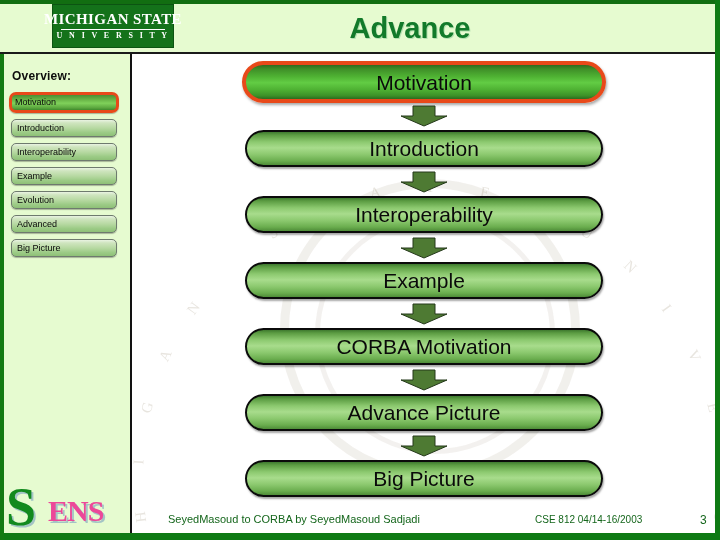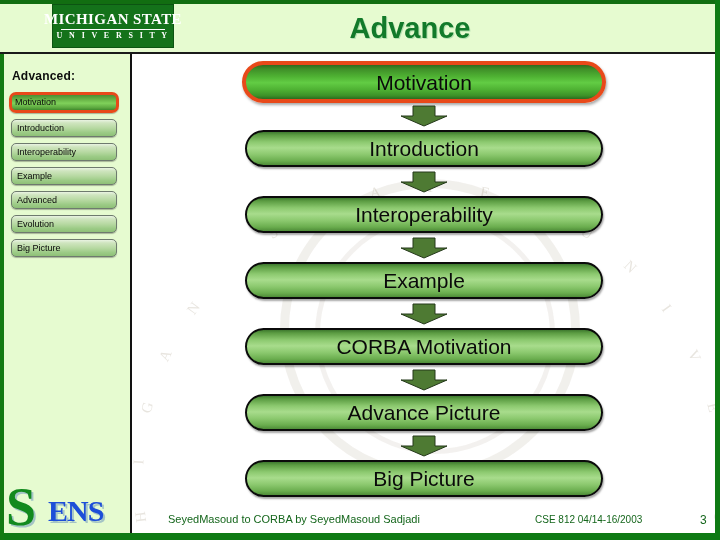--- a/index.html
+++ b/index.html
@@ -223,21 +223,21 @@
     position: absolute; left: 2px; top: -2px;
     font-size: 54px; font-weight: bold;
     color: #128a1e;
     font-family: "Liberation Serif", serif;
     line-height: 1;
     text-shadow: 2px 2px 0 rgba(120,160,190,0.6);
   }
   .sens-rest {
     position: absolute; left: 44px; top: 14px;
     font-size: 30px; font-weight: bold;
-    color: #1d4ed8;
+    color: #ec4899;
     letter-spacing: -1px;
     font-family: "Liberation Serif", serif;
     line-height: 1;
     text-shadow: 2px 2px 0 rgba(120,160,190,0.6);
   }
 </style>
 </head>
 <body>
 
 <div id="slide">
@@ -252,39 +252,39 @@
 
   <div class="msu-logo">
     <div class="msu-line1">MICHIGAN STATE</div>
     <div class="msu-rule"></div>
     <div class="msu-line2">U N I V E R S I T Y</div>
   </div>
 
   <div class="slide-title">Advance</div>
 
   <div class="sidebar">
-    <div class="overview-heading">Advanced:</div>
+    <div class="overview-heading">Overview:</div>
     <div class="side-list" id="side-list">
         <div class="side-btn active">
           <span>Motivation</span>
         </div>
         <div class="side-btn">
           <span>Introduction</span>
         </div>
         <div class="side-btn">
           <span>Interoperability</span>
         </div>
         <div class="side-btn">
           <span>Example</span>
         </div>
         <div class="side-btn">
+          <span>Evolution</span>
+        </div>
+        <div class="side-btn">
           <span>Advanced</span>
-        </div>
-        <div class="side-btn">
-          <span>Evolution</span>
         </div>
         <div class="side-btn">
           <span>Big Picture</span>
         </div>
       </div>
   </div>
   <div class="sidebar-divider"></div>
 
   <div class="stage">
     <div class="watermark"></div>

